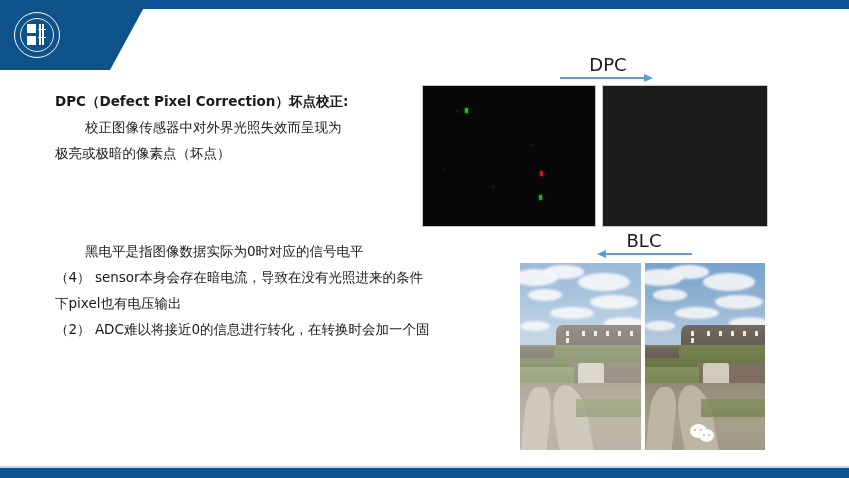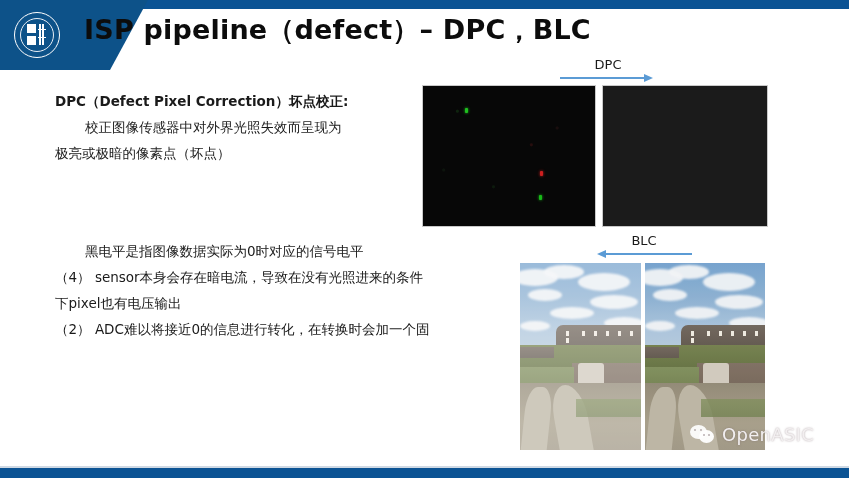--- a/index.html
+++ b/index.html
@@ -95,21 +95,21 @@
   }
   .indent-1 { display: block; text-indent: 30px; }
   .indent-0 { display: block; }
 
   #dpc-block { left: 55px; top: 88px; width: 360px; }
   #blc-block { left: 55px; top: 238px; width: 465px; }
 
   
   .arrow-group { position: absolute; }
   .arrow-label {
-    font-size: 13px;
+    font-size: 18px;
     color: #1a1a1a;
     text-align: center;
     font-family: "DejaVu Sans", "Liberation Sans", sans-serif;
     line-height: 16px;
   }
   .arrow-line {
     position: relative;
     height: 10px;
   }
   .arrow-line .shaft {
@@ -301,21 +301,20 @@
     <div class="logo-seal-core">
       <span class="lsc1"></span>
       <span class="lsc2"></span>
       <span class="lsc3"></span>
       <span class="lsc4"></span>
       <span class="lsc5"></span>
       <span class="lsc6"></span>
     </div>
   </div>
 
-  <div class="slide-title">ISP pipeline（defect）– DPC，BLC</div>
 
   <div class="body-text" id="dpc-block">
     <span class="heading-line indent-0">DPC（Defect Pixel Correction）坏点校正:</span>
     <span class="indent-1">校正图像传感器中对外界光照失效而呈现为</span>
     <span class="indent-0">极亮或极暗的像素点（坏点）</span>
   </div>
 
   <div class="arrow-group" id="dpc-arrow">
     <div class="arrow-label">DPC</div>
     <div class="arrow-line">
@@ -414,19 +413,18 @@
     <div class="wechat-icon">
       <div class="bubble-back">
         <span class="eye bb-e1"></span>
         <span class="eye bb-e2"></span>
       </div>
       <div class="bubble-front">
         <span class="eye bf-e1"></span>
         <span class="eye bf-e2"></span>
       </div>
     </div>
-    <div class="wm-text">OpenASIC</div>
   </div>
 
   <div class="footer-accent"></div>
   <div class="footer-bar"></div>
 
 </div>
 
 </body></html>

